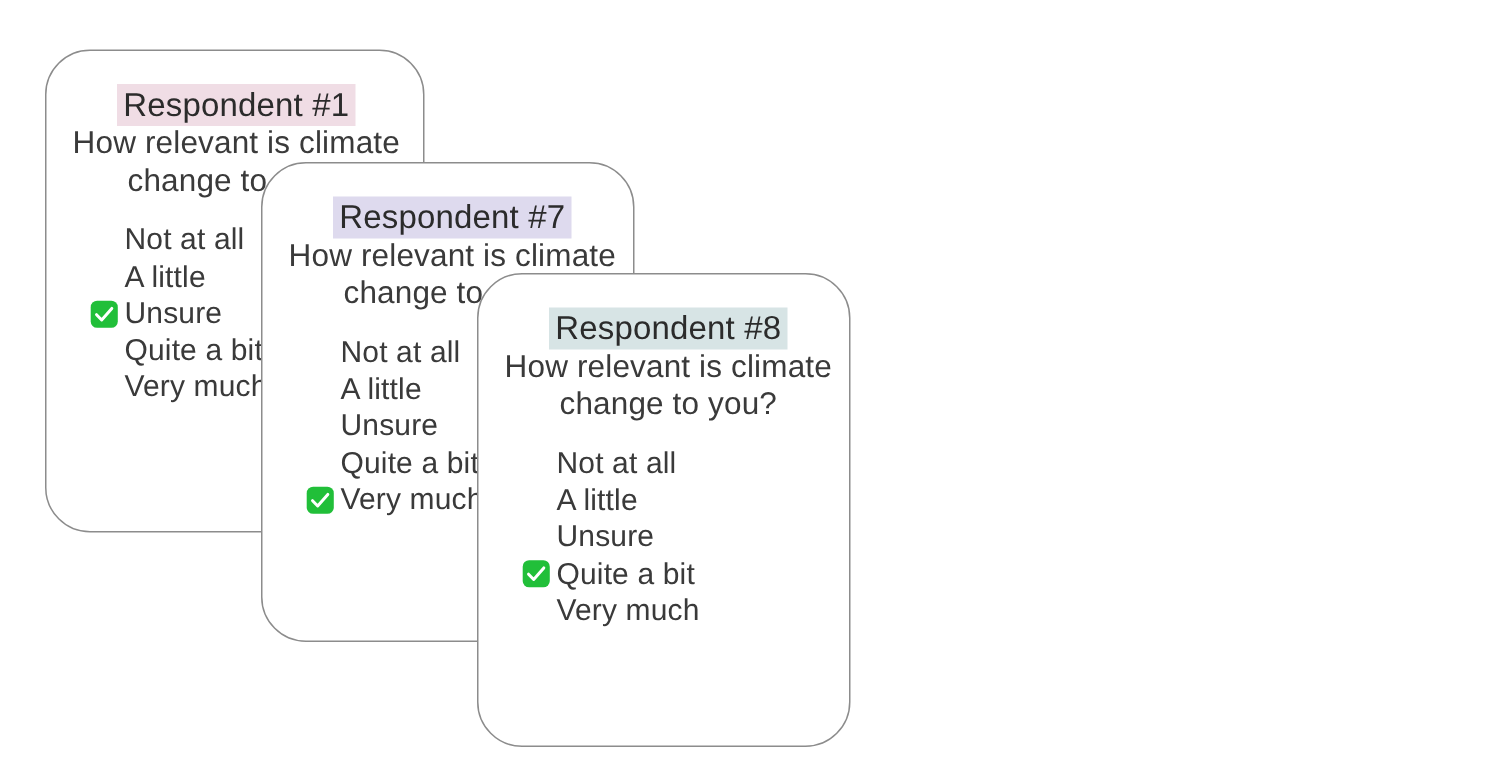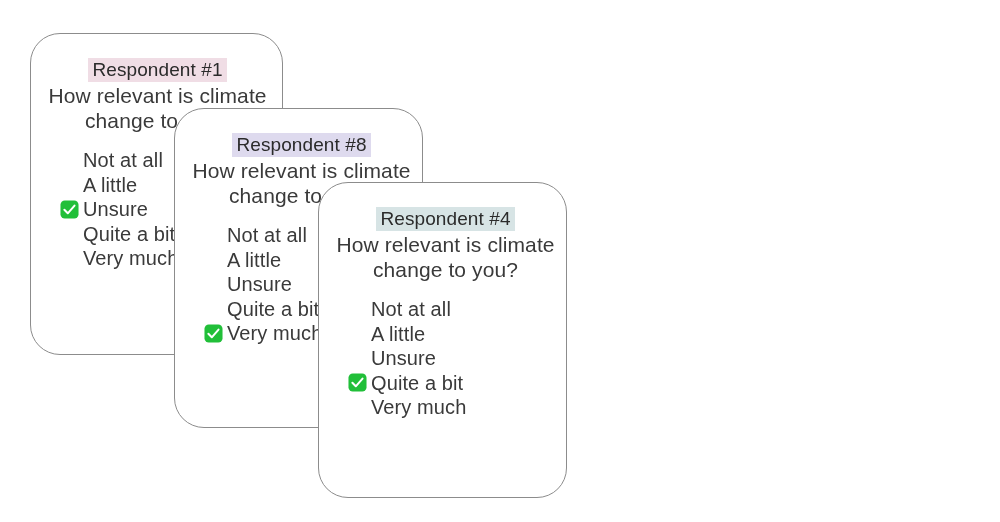--- a/index.html
+++ b/index.html
@@ -38,21 +38,21 @@
     position: absolute;
     left: 0;
     top: 0;
     width: 253px;           
     padding: 22px 0 0 0;
     box-sizing: border-box;
   }
 
   .respondent-title {
     text-align: center;
-    font-size: 19px;
+    font-size: 22px;
     line-height: 27px;
     color: #2b2b2b;
     letter-spacing: 0.1px;
     white-space: nowrap;
   }
   .respondent-title .hl {
     padding: 1px 4px 2px 4px;
   }
   .hl-pink     { background: #f0dde5; }
   .hl-lavender { background: #dedaee; }
@@ -107,37 +107,37 @@
               <rect x="0.5" y="0.5" width="19" height="19" rx="4.5" ry="4.5" fill="#21bf39"></rect>
               <path d="M4.6 10.3 L8.2 14.0 L15.3 5.9" fill="none" stroke="#ffffff" stroke-width="2.1" stroke-linecap="round" stroke-linejoin="round"></path>
             </svg><span>Unsure</span></div>
           <div class="option-row"><span>Quite a bit</span></div>
           <div class="option-row"><span>Very much</span></div>
         </div>
       </div>
     </div>
     <div class="card card-2">
       <div class="card-inner">
-        <div class="respondent-title"><span class="hl hl-lavender">Respondent #8</span></div>
+        <div class="respondent-title"><span class="hl hl-lavender">Respondent #7</span></div>
         <div class="question">How relevant is climate change to you?</div>
         <div class="options">
           <div class="option-row"><span>Not at all</span></div>
           <div class="option-row"><span>A little</span></div>
           <div class="option-row"><span>Unsure</span></div>
           <div class="option-row"><span>Quite a bit</span></div>
           <div class="option-row"><svg class="check-icon" viewBox="0 0 20 20" xmlns="http://www.w3.org/2000/svg">
               <rect x="0.5" y="0.5" width="19" height="19" rx="4.5" ry="4.5" fill="#21bf39"></rect>
               <path d="M4.6 10.3 L8.2 14.0 L15.3 5.9" fill="none" stroke="#ffffff" stroke-width="2.1" stroke-linecap="round" stroke-linejoin="round"></path>
             </svg><span>Very much</span></div>
         </div>
       </div>
     </div>
     <div class="card card-3">
       <div class="card-inner">
-        <div class="respondent-title"><span class="hl hl-blue">Respondent #4</span></div>
+        <div class="respondent-title"><span class="hl hl-blue">Respondent #8</span></div>
         <div class="question">How relevant is climate change to you?</div>
         <div class="options">
           <div class="option-row"><span>Not at all</span></div>
           <div class="option-row"><span>A little</span></div>
           <div class="option-row"><span>Unsure</span></div>
           <div class="option-row"><svg class="check-icon" viewBox="0 0 20 20" xmlns="http://www.w3.org/2000/svg">
               <rect x="0.5" y="0.5" width="19" height="19" rx="4.5" ry="4.5" fill="#21bf39"></rect>
               <path d="M4.6 10.3 L8.2 14.0 L15.3 5.9" fill="none" stroke="#ffffff" stroke-width="2.1" stroke-linecap="round" stroke-linejoin="round"></path>
             </svg><span>Quite a bit</span></div>
           <div class="option-row"><span>Very much</span></div>

